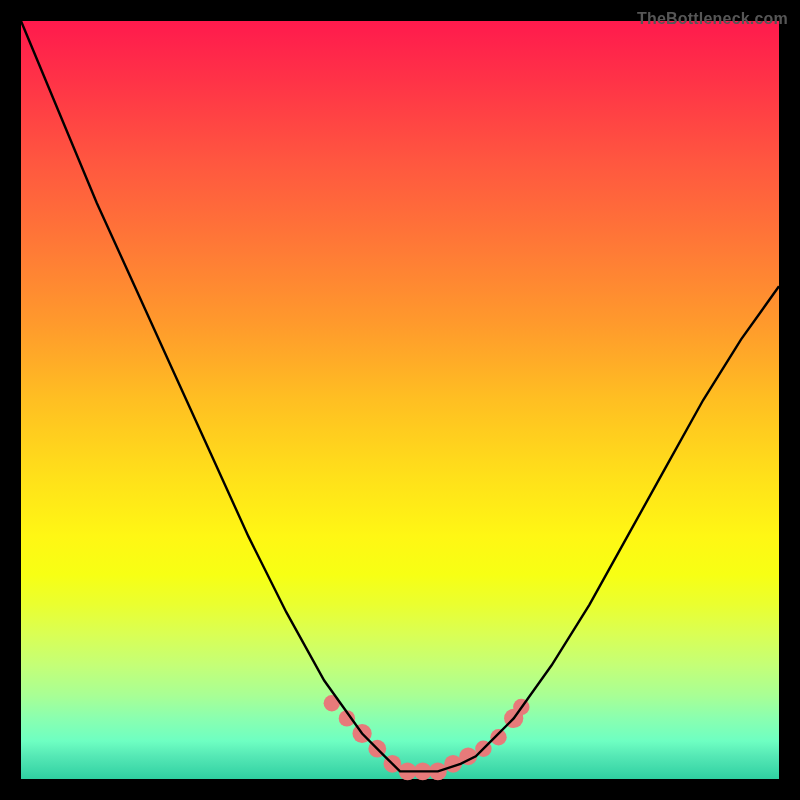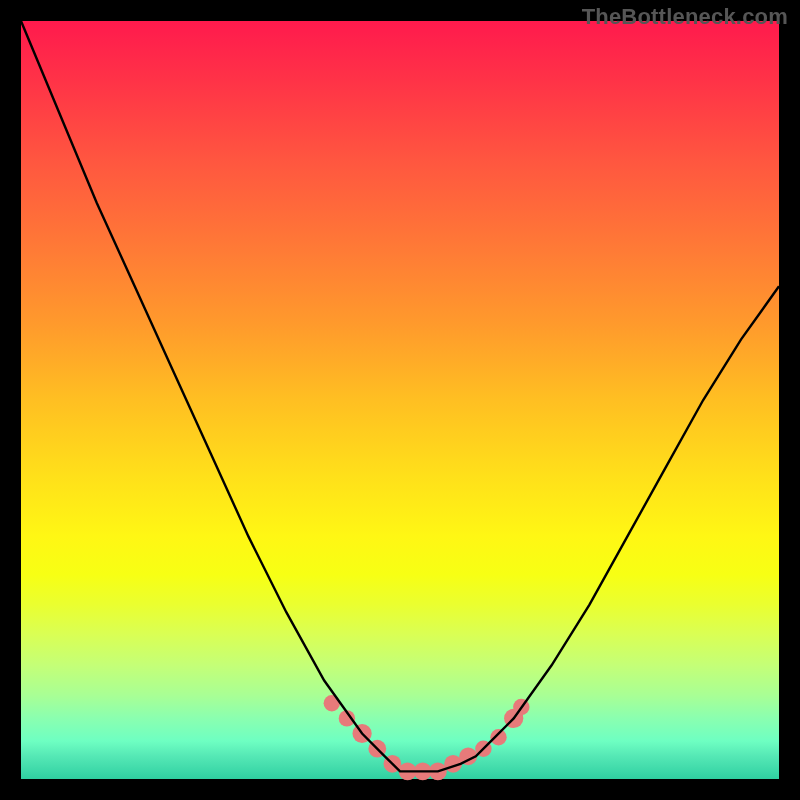--- a/index.html
+++ b/index.html
@@ -31,24 +31,24 @@
       #c4ff77 85%,
       #a8ff95 89%,
       #8affb0 92%,
       #6effc2 95%,
       #55e8b5 97%,
       #3cd8a8 99%,
       #2fcfa0 100%);
   }
   .watermark {
     position: absolute;
-    top: 4px;
+    top: 10px;
     right: 12px;
     font-family: Arial, Helvetica, sans-serif;
-    font-size: 22px;
+    font-size: 16px;
     font-weight: bold;
     color: #565656;
     letter-spacing: 0.2px;
   }
   svg.curve {
     position: absolute;
     left: 0; top: 0;
     width: 758px; height: 758px;
     overflow: visible;
   }

